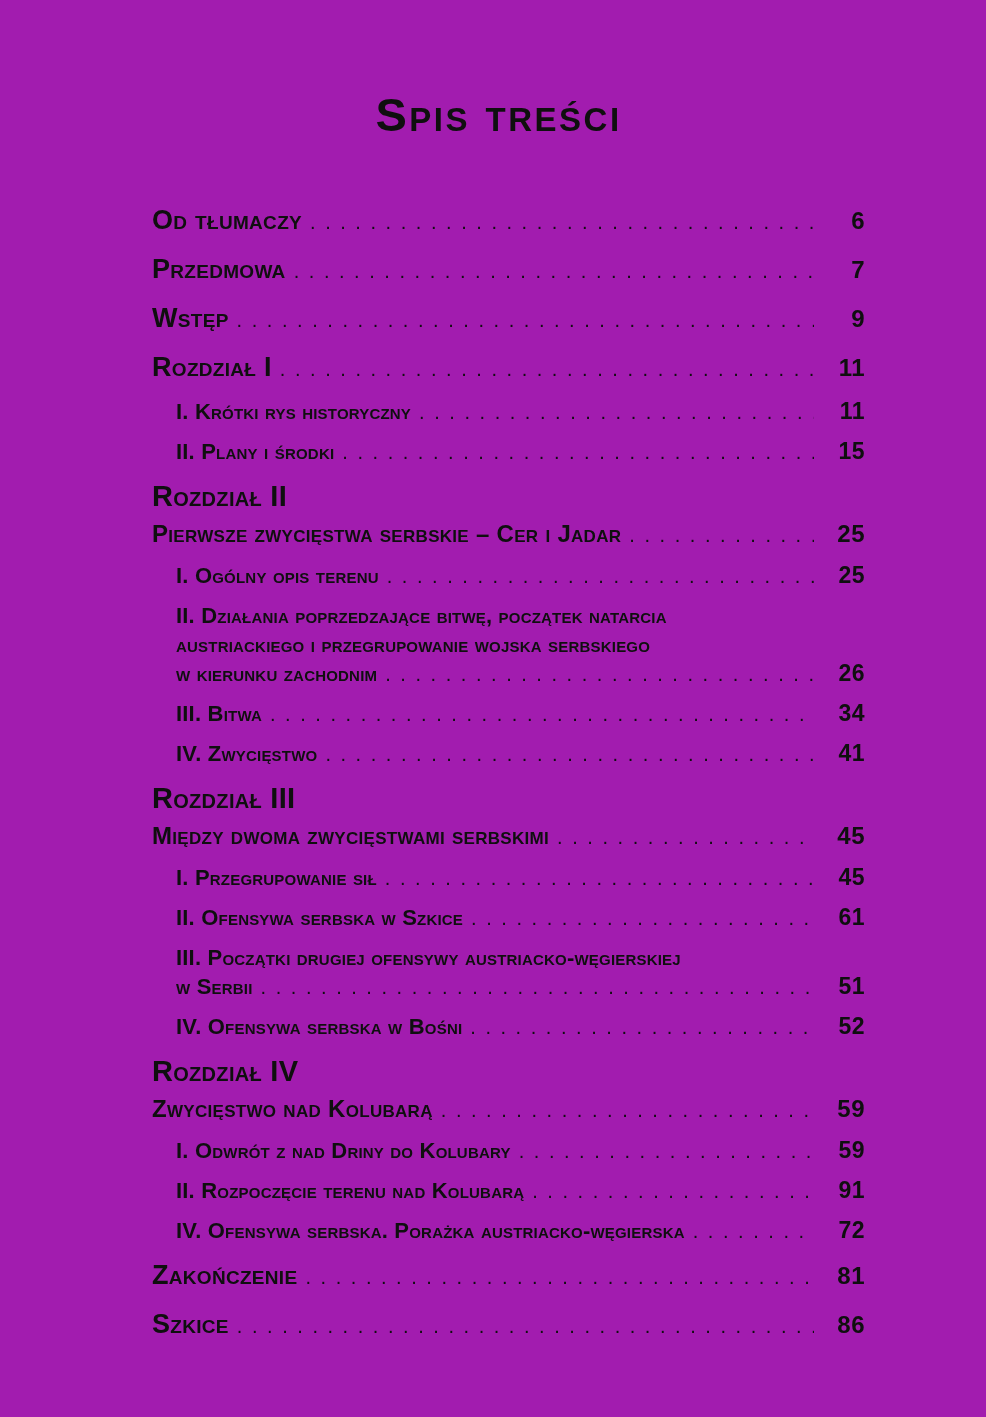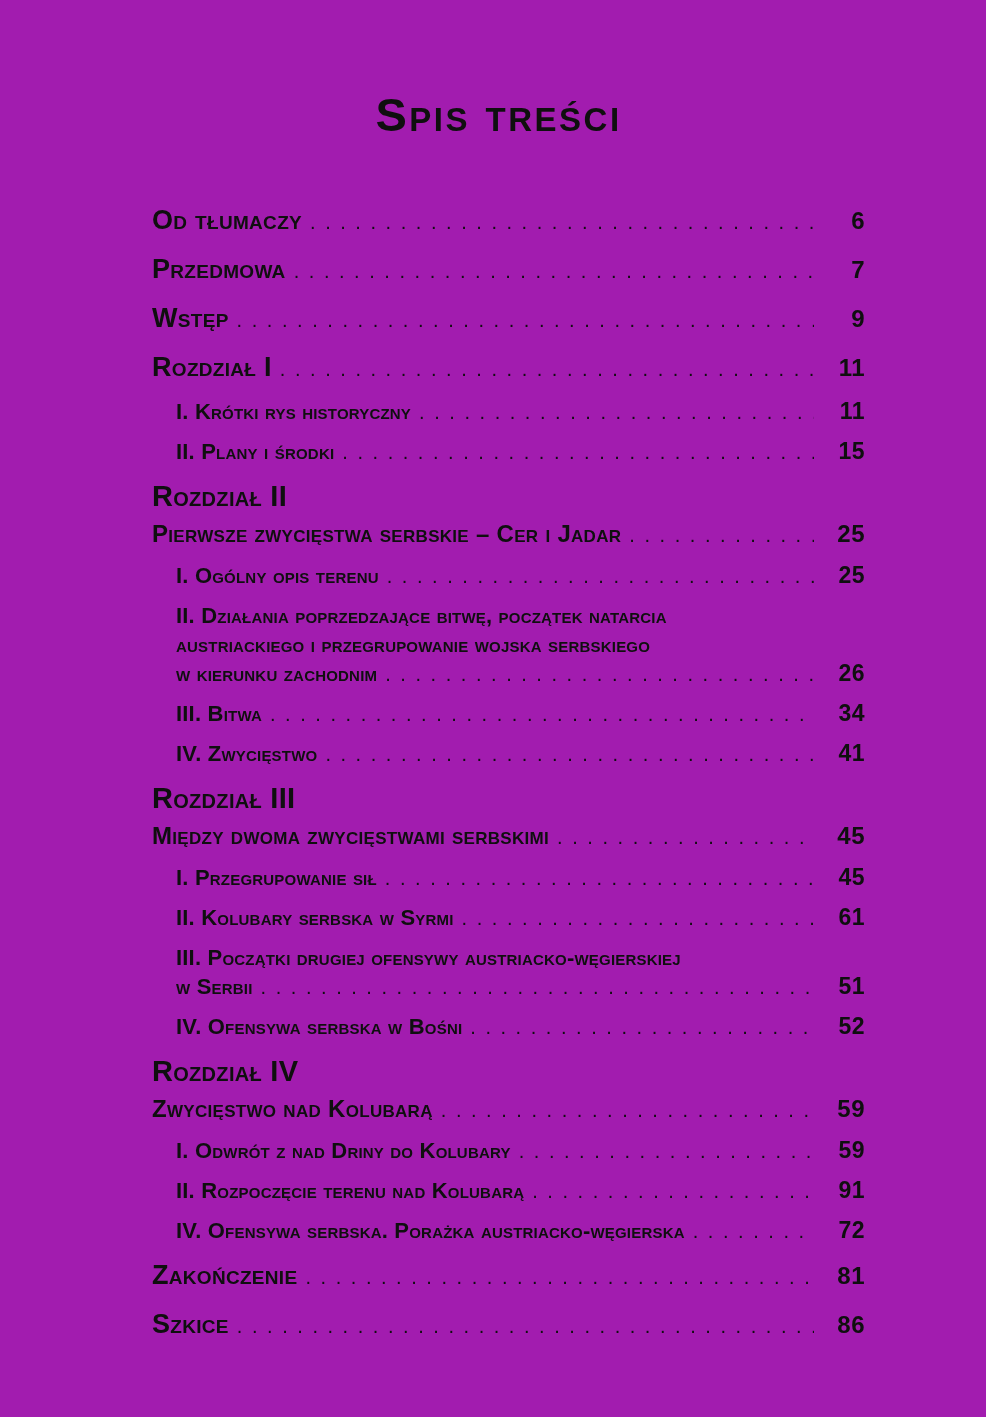--- a/index.html
+++ b/index.html
@@ -169,21 +169,21 @@
       </div>
       <div class="entry item">
         <div class="row">
           <span class="label">I. Przegrupowanie sił</span>
           <span class="leader"></span>
           <span class="pagenum">45</span>
         </div>
       </div>
       <div class="entry item">
         <div class="row">
-          <span class="label">II. Kolubary serbska w Syrmi</span>
+          <span class="label">II. Ofensywa serbska w Szkice</span>
           <span class="leader"></span>
           <span class="pagenum">61</span>
         </div>
       </div>
       <div class="entry item">
         <div class="wrap-line">III. Początki drugiej ofensywy austriacko-węgierskiej</div>
         <div class="row">
           <span class="label">w Serbii</span>
           <span class="leader"></span>
           <span class="pagenum">51</span>

